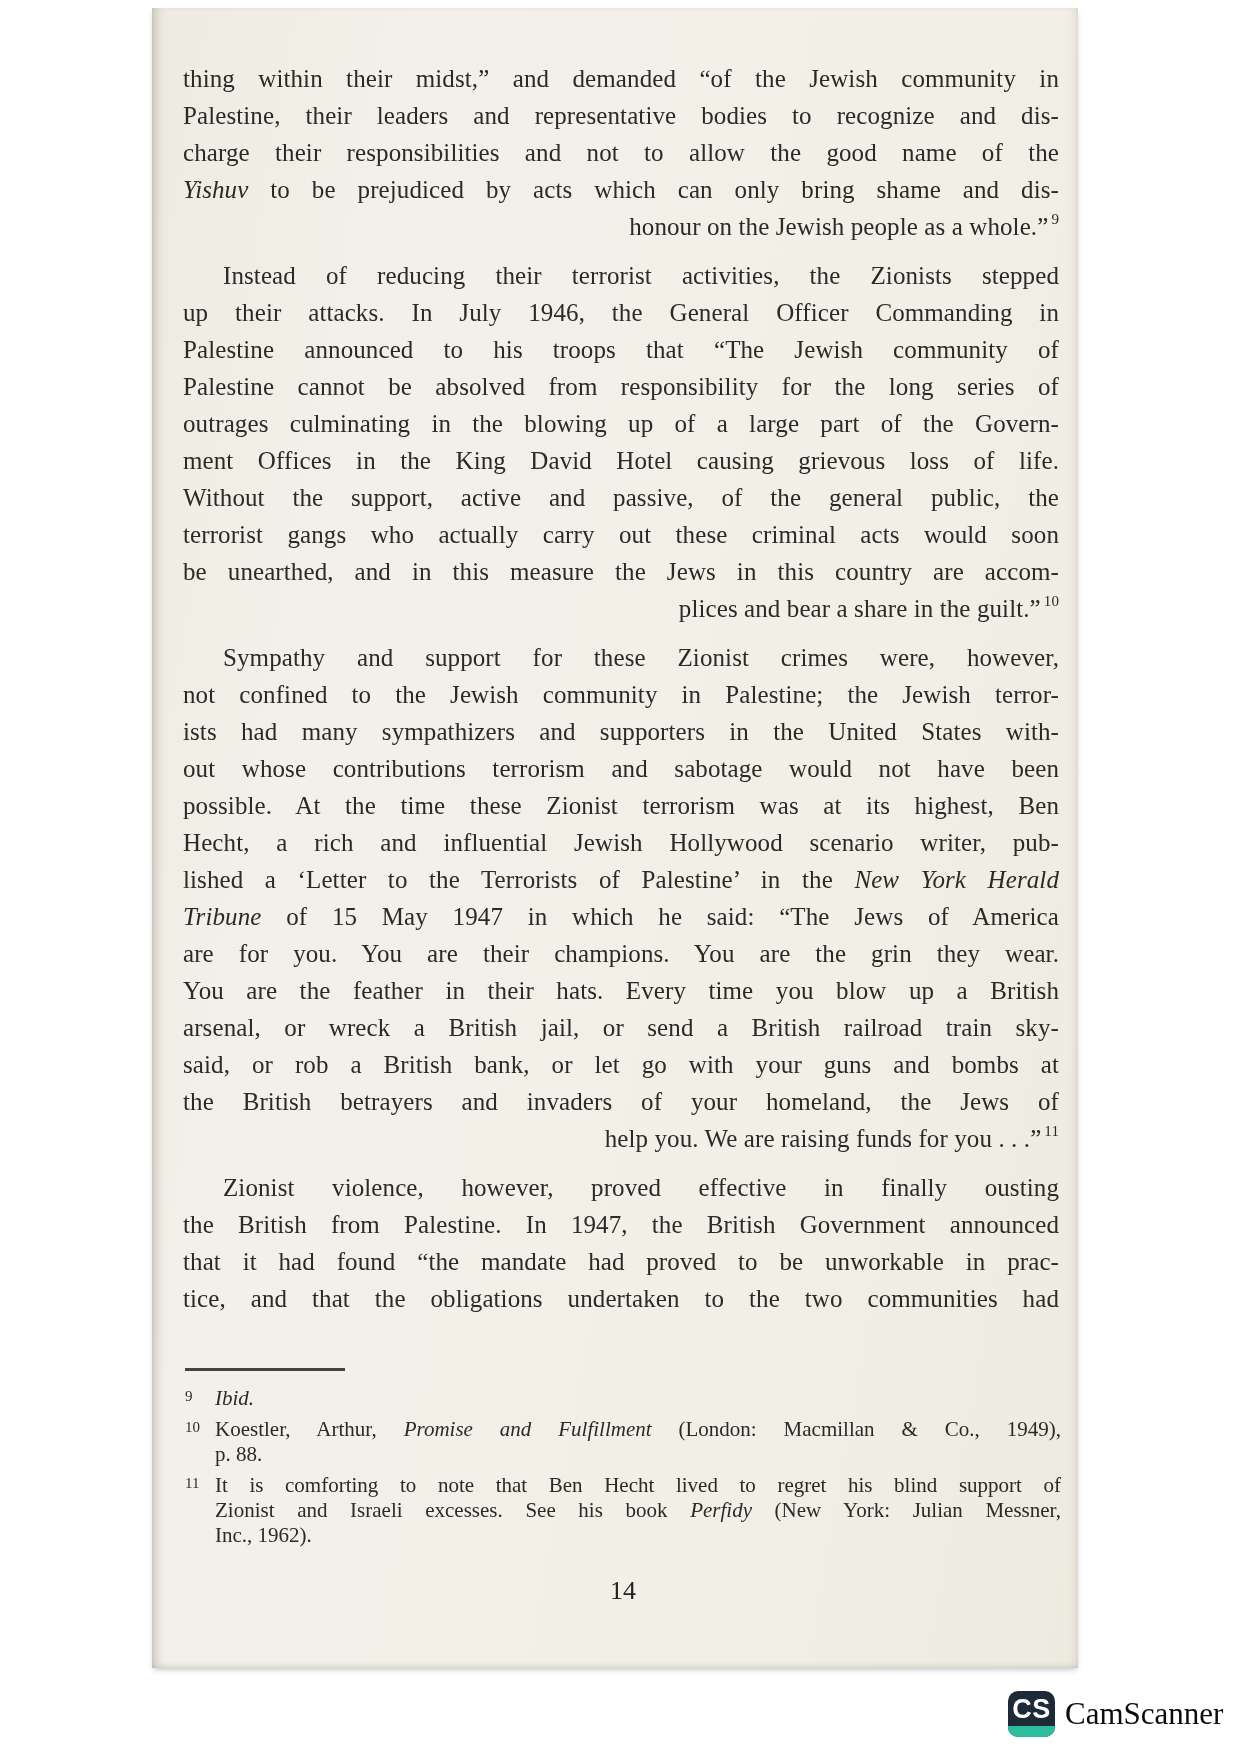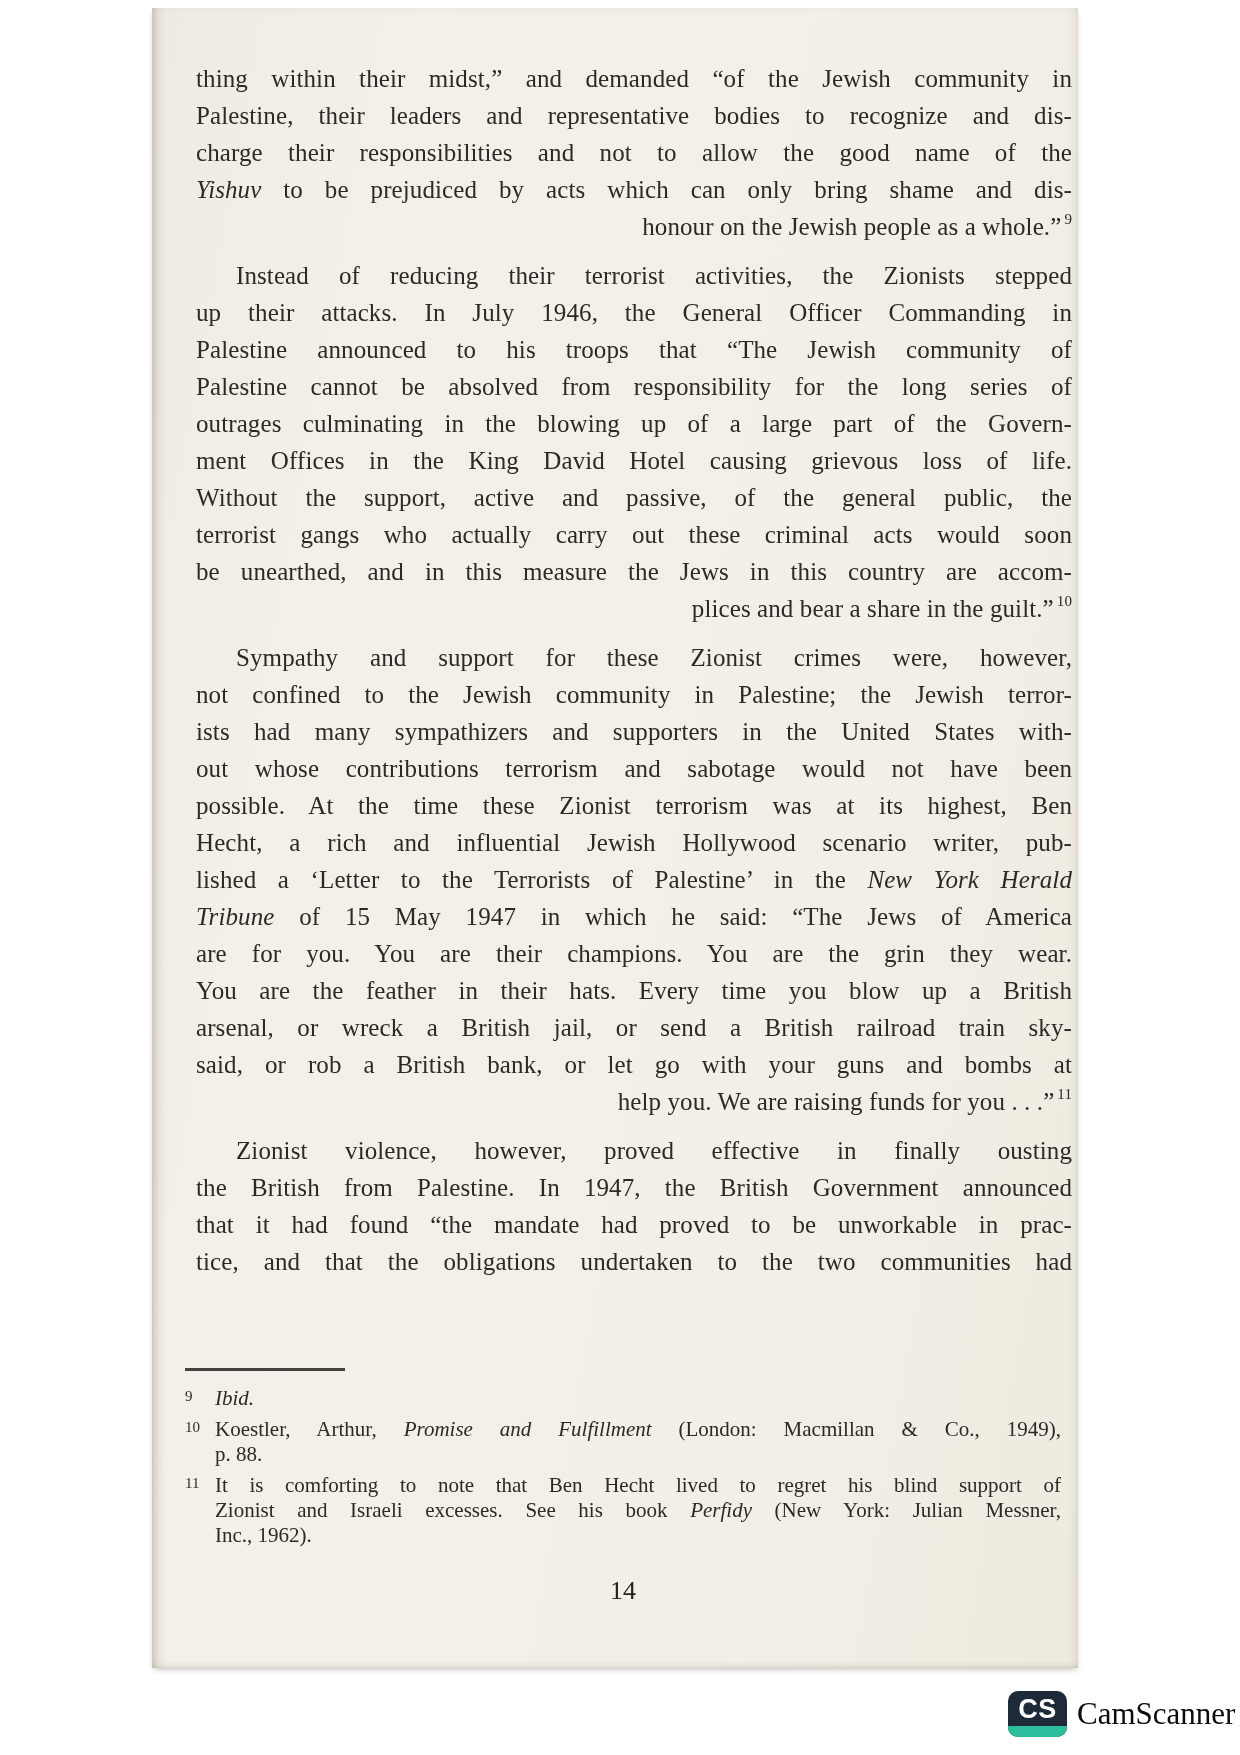--- a/index.html
+++ b/index.html
@@ -21,21 +21,21 @@
     width: 926px; height: 1660px;
     background: linear-gradient(100deg, #eeebe2 0%, #f3f0e9 22%, #f2efe7 70%, #edeadf 100%);
     box-shadow:
       inset 10px 0 14px -10px rgba(110, 100, 85, 0.55),
       inset -8px 0 12px -10px rgba(110, 100, 85, 0.35),
       inset 0 -6px 10px -8px rgba(110, 100, 85, 0.35),
       0 3px 6px -2px rgba(60, 55, 45, 0.35);
   }
   .body-text {
     position: absolute;
-    left: 44px; top: 52px;
+    left: 31px; top: 52px;
     width: 876px;
     font-size: 25px;
     line-height: 37px;
     color: #2b2a26;
     letter-spacing: 0.1px;
   }
   .para + .para { margin-top: 12px; }
   .tline { min-height: 37px; text-align: right; }
   .jl { text-align: justify; text-align-last: justify; }
   .ind { padding-left: 40px; }
@@ -83,21 +83,20 @@
     left: 1008px; top: 1691px;
     display: flex;
     align-items: center;
   }
   .cs-icon {
     position: relative;
     width: 47px; height: 46px;
     border-radius: 10px;
     overflow: hidden;
     flex: none;
-    padding-left: 12px;
   }
   .cs-letters {
     position: absolute;
     left: 0; top: 0; right: 0; bottom: 10px;
     display: flex;
     align-items: center;
     justify-content: center;
     font-family: "Liberation Sans", sans-serif;
     font-weight: bold;
     font-size: 27px;
@@ -147,20 +146,21 @@
           <div class="tline jl"><span>ists had many sympathizers and supporters in the United States with-</span></div>
           <div class="tline jl"><span>out whose contributions terrorism and sabotage would not have been</span></div>
           <div class="tline jl"><span>possible. At the time these Zionist terrorism was at its highest, Ben</span></div>
           <div class="tline jl"><span>Hecht, a rich and influential Jewish Hollywood scenario writer, pub-</span></div>
           <div class="tline jl"><span>lished a ‘Letter to the Terrorists of Palestine’ in the </span><span class="it">New York Herald</span></div>
           <div class="tline jl"><span class="it">Tribune</span><span> of 15 May 1947 in which he said: “The Jews of America</span></div>
           <div class="tline jl"><span>are for you. You are their champions. You are the grin they wear.</span></div>
           <div class="tline jl"><span>You are the feather in their hats. Every time you blow up a British</span></div>
           <div class="tline jl"><span>arsenal, or wreck a British jail, or send a British railroad train sky-</span></div>
           <div class="tline jl"><span>said, or rob a British bank, or let go with your guns and bombs at</span></div>
+          <div class="tline jl"><span>the British betrayers and invaders of your homeland, the Jews of</span></div>
           <div class="tline"><span>help you. We are raising funds for you . . .”</span><sup>11</sup></div>
         </div>
         <div class="para">
           <div class="tline jl ind"><span>Zionist violence, however, proved effective in finally ousting</span></div>
           <div class="tline jl"><span>the British from Palestine. In 1947, the British Government announced</span></div>
           <div class="tline jl"><span>that it had found “the mandate had proved to be unworkable in prac-</span></div>
           <div class="tline jl"><span>tice, and that the obligations undertaken to the two communities had</span></div>
         </div>
       </div>
     <div class="footnote-rule"></div>

